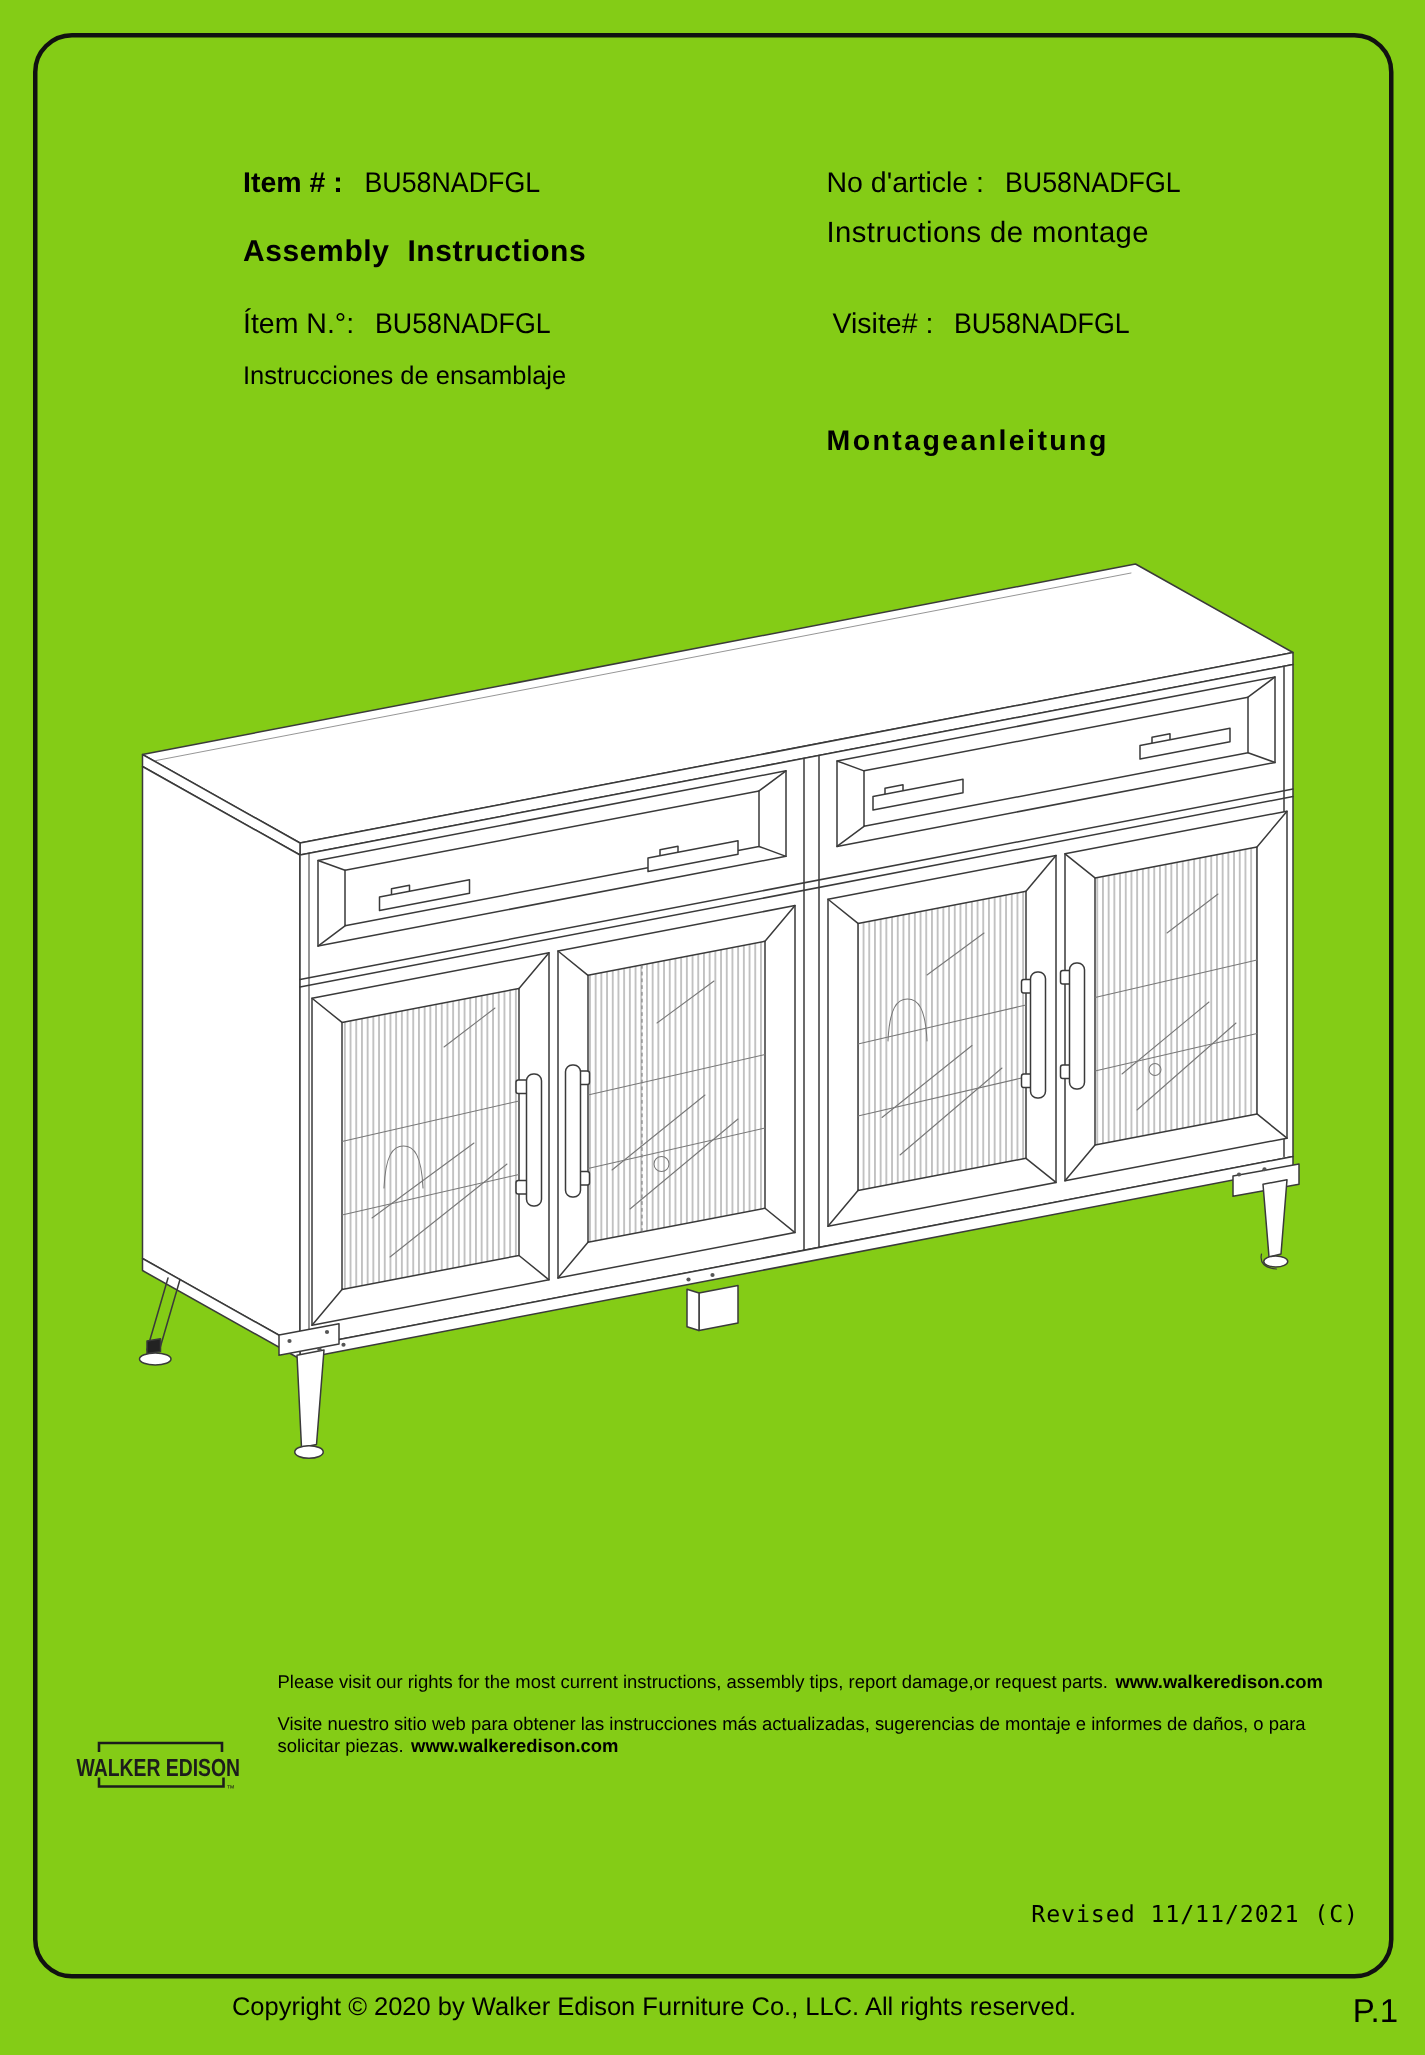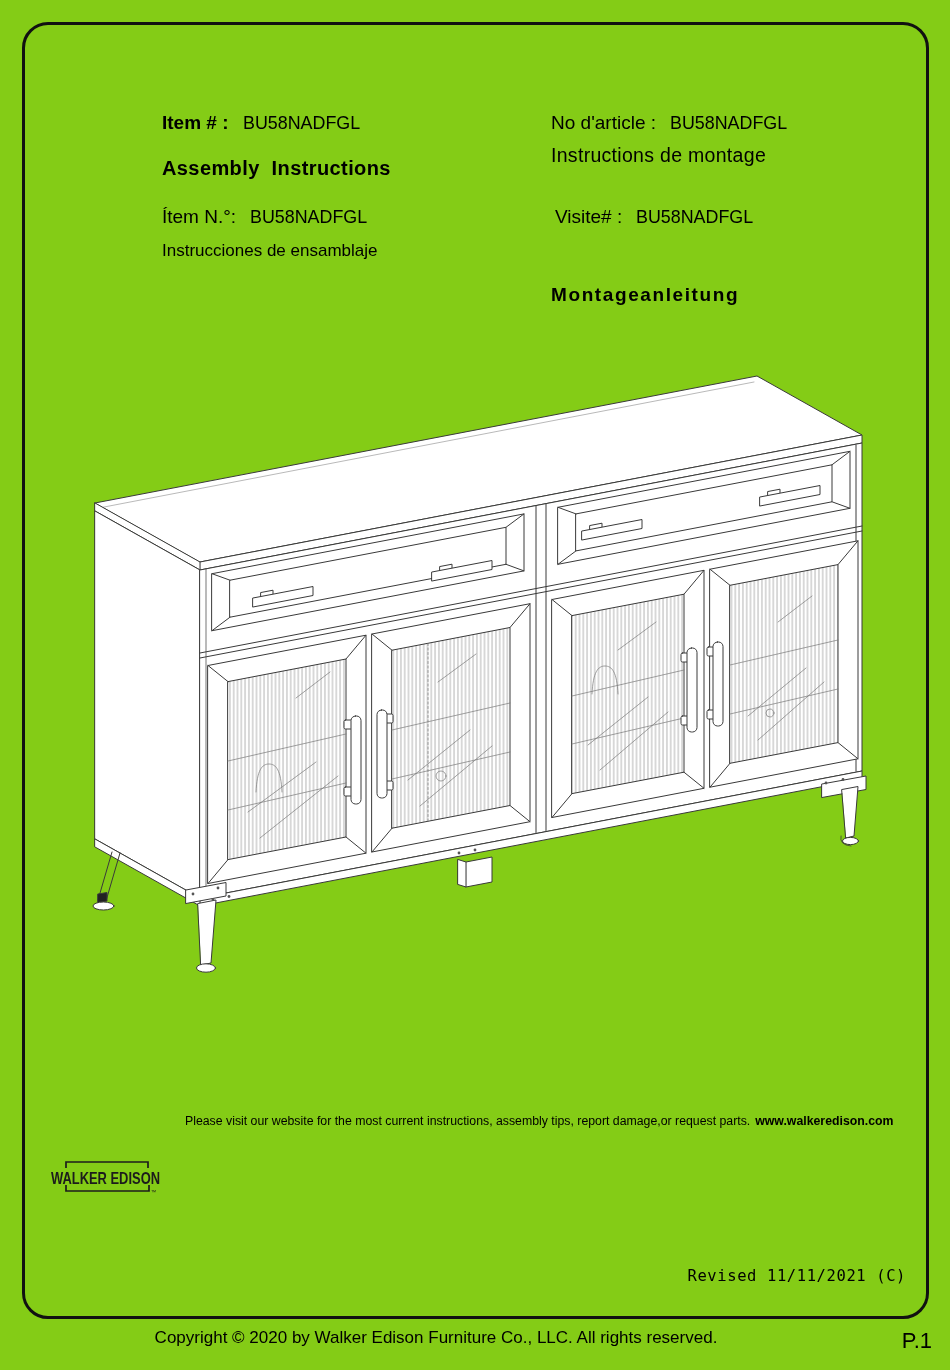--- a/index.html
+++ b/index.html
@@ -193,21 +193,22 @@
           <circle cx="475" cy="850" r="1.4"></circle>
         <circle cx="826" cy="783" r="1.4"></circle>
           <circle cx="843" cy="779.5" r="1.4"></circle>
         <circle cx="193" cy="894" r="1.4"></circle>
           <circle cx="218" cy="888" r="1.4"></circle>
       </g>
     </g>
   </svg>
 
   <div class="notes">
-    <p><span>Please visit our website for the most current instructions, assembly tips, report damage,or request parts.</span><span class="url">www.walkeredison.com</span></p>
+    <p><span>Please visit our rights for the most current instructions, assembly tips, report damage,or request parts.</span><span class="url">www.walkeredison.com</span></p>
+    <p><span>Visite nuestro sitio web para obtener las instrucciones más actualizadas, sugerencias de montaje e informes de daños, o para solicitar piezas.</span><span class="url">www.walkeredison.com</span></p>
   </div>
 
   <svg class="abs" style="left:38px; top:1156px;" width="135" height="46" viewBox="0 0 135 46">
     <g fill="none" stroke="#1c1c1c" stroke-width="1.7">
       <path d="M28,12 L28,6 L110,6 L110,12"></path>
       <path d="M28,29 L28,35 L111,35 L111,29"></path>
     </g>
     <text x="13" y="28" font-size="16.5" font-weight="bold" fill="#1c1c1c" textLength="109" lengthAdjust="spacingAndGlyphs">WALKER EDISON</text>
     <text x="113" y="38" font-size="5.5" fill="#1c1c1c">™</text>
   </svg>

